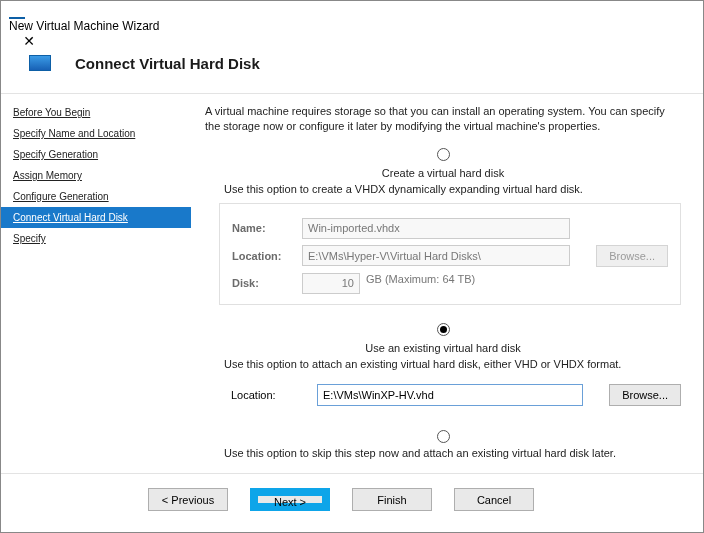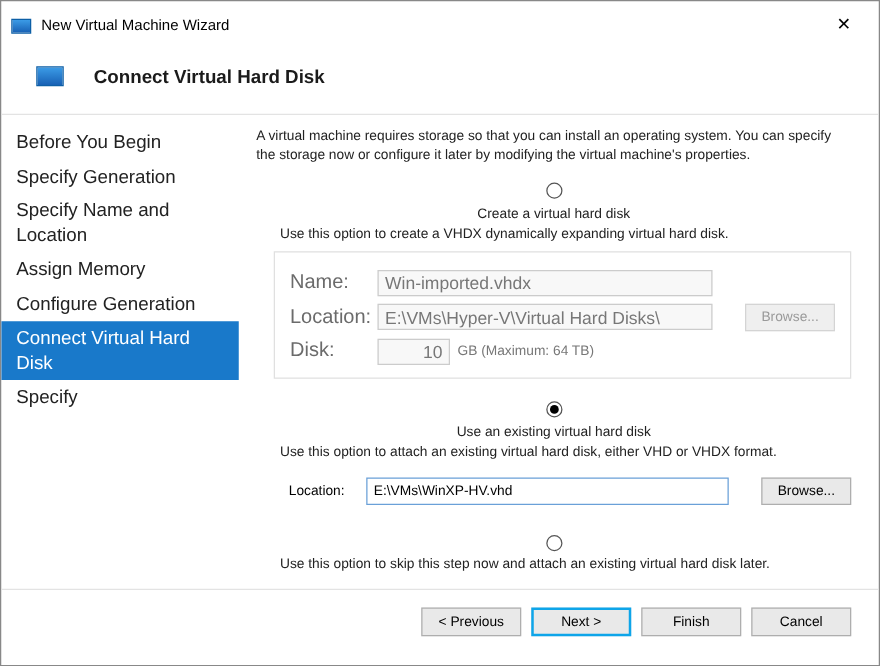--- a/index.html
+++ b/index.html
@@ -1,69 +1,69 @@
 <!DOCTYPE html>
 <html><head>
 <meta charset="utf-8">
 <style>
   * { box-sizing: border-box; margin: 0; padding: 0; font-family: "Segoe UI", Tahoma, sans-serif; }
   body { background: #fff; width: 704px; height: 533px; overflow: hidden; border: 1px solid #888; }
-  .titlebar { height: 30px; display: flex; align-items: flex-end; padding: 4px 8px; font-size: 12px; }
+  .titlebar { height: 30px; display: flex; align-items: flex-start; padding: 16px 8px; font-size: 12px; flex-direction: column; }
   .titlebar .icon { width: 16px; height: 12px; background: linear-gradient(#3b9be6,#1861b5); border:1px solid #0d5fa6; margin-right: 8px; }
   .titlebar .title { flex: 1; color: #000; }
   .titlebar .close { width: 40px; text-align: center; font-size: 14px; cursor: default; }
   .header { height: 60px; display: flex; align-items: center; padding-left: 28px; gap: 24px; }
   .header .hicon { width: 22px; height: 16px; background: linear-gradient(#3b9be6,#1861b5); border:1px solid #0d5fa6; }
   .header .htitle { font-size: 15px; font-weight: 600; color: #1b1b1b; }
   .content { display: flex; height: 380px; border-top: 1px solid #e3e3e3; }
   .sidebar { width: 190px; padding-top: 8px; }
-  .sidebar .item { font-size: 15px; color: #222; padding: 4px 12px; line-height: 1.3; cursor: default; }
+  .sidebar .item { font-size: 10px; color: #222; padding: 4px 12px; line-height: 1.3; cursor: default; text-decoration: underline; }
   .sidebar .item.selected { background: #1979ca; color: #fff; }
   .main { flex: 1; padding: 10px 22px 10px 14px; font-size: 11px; color: #222; }
   .intro { margin-bottom: 14px; line-height: 1.35; }
   .opt { margin-bottom: 18px; }
   .opt .row1 { display: flex; align-items: center; gap: 6px; margin-bottom: 4px; flex-direction: column; }
   .radio { appearance:none; width:13px; height:13px; border:1px solid #555; border-radius:50%; position:relative; background:#fff; }
   .radio:checked::after { content:""; position:absolute; left:2px; top:2px; width:7px; height:7px; border-radius:50%; background:#000; }
   .opt .desc { margin-left: 19px; color: #222; margin-bottom: 8px; }
   .fieldgrid { display:grid; grid-template-columns: 60px 1fr auto; gap: 6px 10px; align-items:center; margin:4px 0 0 26px; }
-  .lbl { color:#6b6b6b; font-size:16px; }
-  .tin { height:21px; border:1px solid #b7b7b7; background:#fff; padding:0 5px; font-size:14px; width:100%; }
+  .lbl { color:#6b6b6b; font-size:11px;font-weight:bold; }
+  .tin { height:21px; border:1px solid #b7b7b7; background:#fff; padding:0 5px; font-size:11px; width:100%; }
   .tin.disabled { background:#f8f8f8; color:#777; border-color:#ccc; }
   .sizein { width:58px; text-align:right; }
   .unit { font-size:11px; color:#777; }
   .btn { height:22px; padding:0 12px; font-size:11px; background:#e9e9e9; border:1px solid #aeaeae; cursor:default;margin-left:16px; }
   .btn.disabled { color:#9a9a9a; background:#efefef; border-color:#d4d4d4; }
   .box1 { border:1px solid #e0e0e0; padding:10px 12px; margin-left:14px; }
   .box2 { padding:6px 0 6px 26px; display:flex; align-items:center; gap:10px; }
   .box2 .lbl2 { min-width:52px; font-size:11px; color:#000; }
-  .box2 .tin2 { flex:1; height:22px; border:1px solid #6aa0d8; background:#fff; padding:0 5px; font-size:11px; }
-  .footer { height:52px; display:flex; align-items:center; justify-content:flex-end; gap:8px; padding-right:22px; border-top:1px solid #e3e3e3; }
+  .box2 .tin2 { flex:1; height:22px; border:1px solid #6aa0d8; background:#fff; padding:0 5px; font-size:11px;margin-left:24px; }
+  .footer { height:52px; display:flex; align-items:center; justify-content:center; gap:22px; padding-right:22px; border-top:1px solid #e3e3e3; }
   .fbtn { width:80px; height:23px; font-size:11px; background:#e9e9e9; border:1px solid #aeaeae; cursor:default; }
-  .fbtn.primary { border:2px solid #0ea5e9; background:#e9e9e9; }
+  .fbtn.primary { border:8px solid #0ea5e9; background:#e9e9e9; }
 </style>
 </head>
 <body>
 
 <div class="titlebar">
   <div class="icon"></div>
   <div class="title">New Virtual Machine Wizard</div>
   <div class="close">✕</div>
 </div>
 
 <div class="header">
   <div class="hicon"></div>
   <div class="htitle">Connect Virtual Hard Disk</div>
 </div>
 
 <div class="content">
   <div class="sidebar">
     <div class="item">Before You Begin</div>
+    <div class="item">Specify Name and Location</div>
     <div class="item">Specify Generation</div>
-    <div class="item">Specify Name and Location</div>
     <div class="item">Assign Memory</div>
     <div class="item">Configure Generation</div>
     <div class="item selected">Connect Virtual Hard Disk</div>
     <div class="item">Specify</div>
   </div>
 
   <div class="main">
     <div class="intro">A virtual machine requires storage so that you can install an operating system. You can specify the storage now or configure it later by modifying the virtual machine's properties.</div>
 
     <div class="opt">
@@ -74,21 +74,21 @@
       <div class="desc">Use this option to create a VHDX dynamically expanding virtual hard disk.</div>
       <div class="box1">
         <div class="fieldgrid" style="margin-left:0;">
           <span class="lbl">Name:</span>
           <input class="tin disabled" disabled="" value="Win-imported.vhdx" style="">
           <span></span>
           <span class="lbl">Location:</span>
           <input class="tin disabled" disabled="" value="E:\VMs\Hyper-V\Virtual Hard Disks\" style="">
           <button class="btn disabled" disabled="">Browse...</button>
           <span class="lbl">Disk:</span>
-          <div style="display:flex;align-items:center;gap:6px;">
+          <div style="display:flex;gap:6px;">
             <input class="tin disabled sizein" disabled="" value="10" style="">
             <span class="unit">GB (Maximum: 64 TB)</span>
           </div>
           <span></span>
         </div>
       </div>
     </div>
 
     <div class="opt">
       <div class="row1">

